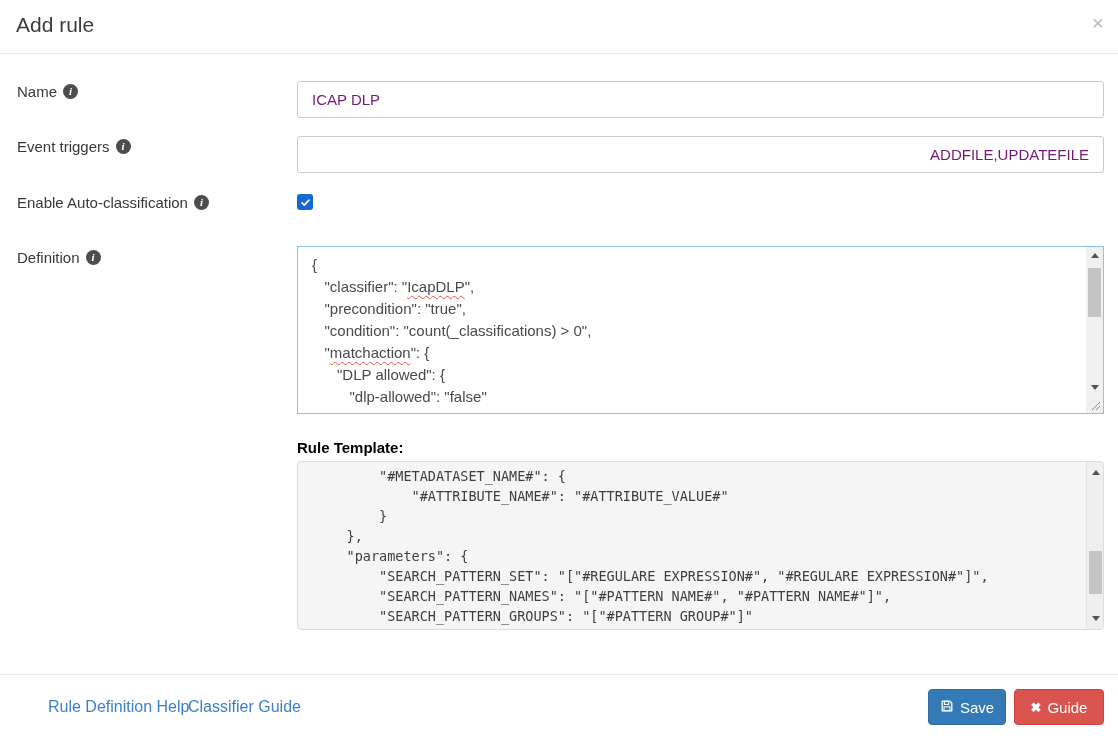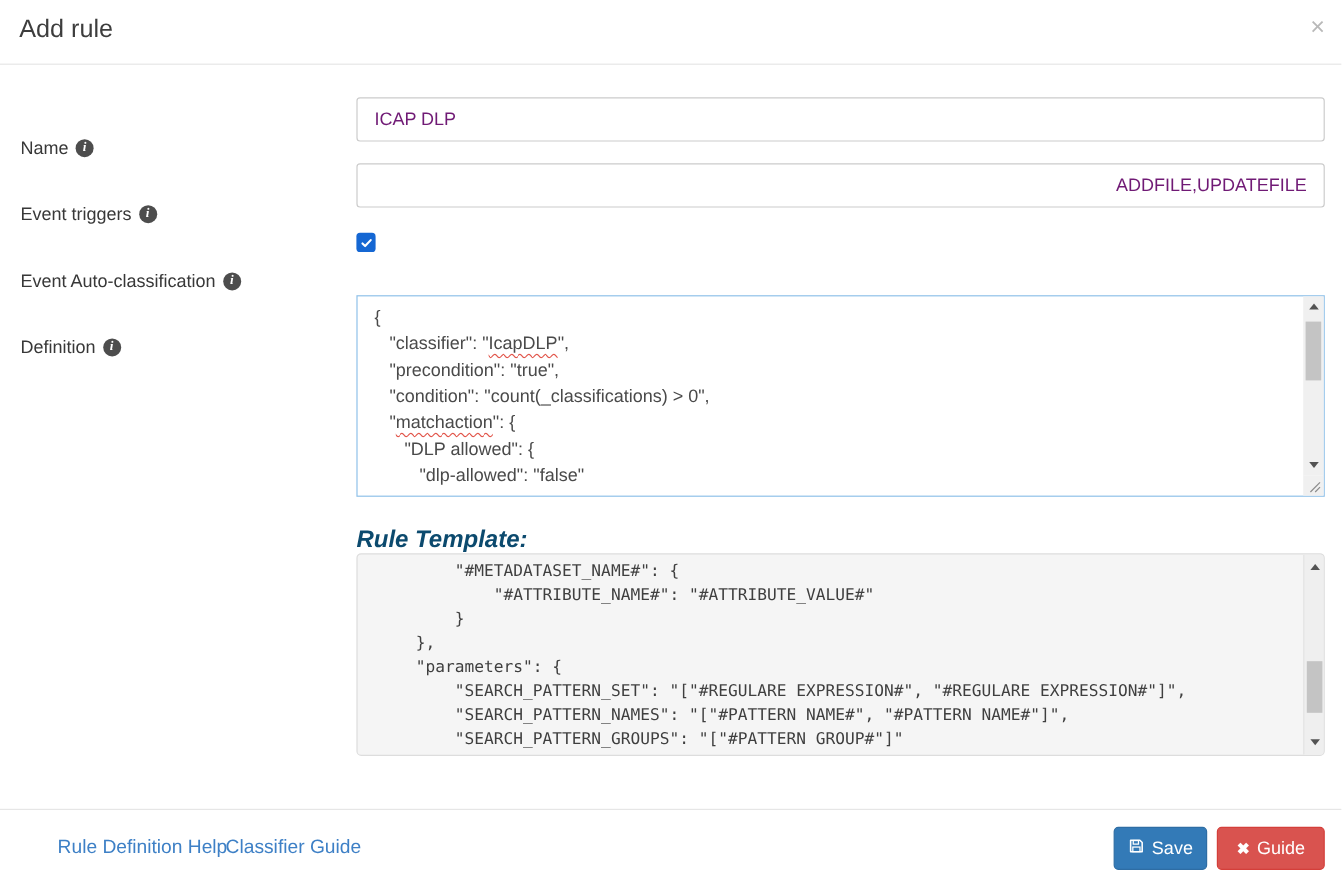--- a/index.html
+++ b/index.html
@@ -8,21 +8,21 @@
   .stage { position:relative; width:960px; height:740px; background:#fff; }
 
   
   .hdr-title { position:absolute; left:16px; top:13px; font-size:21px; color:#3d3d3d; font-weight:400; }
   .hdr-close { position:absolute; left:1086px; top:11px; width:24px; height:24px;
     color:#b9b9b9; font-size:21px; line-height:24px; text-align:center; cursor:pointer; }
   .hdr-divider { position:absolute; left:0; top:53px; width:1118px; height:0; border-top:1px solid #e6e6e6; }
   .ftr-divider { position:absolute; left:0; top:674px; width:1118px; height:0; border-top:1px solid #e6e6e6; }
 
   
-  .lbl { position:absolute; left:17px; font-size:15px; color:#383838; display:flex; align-items:center; gap:6px;margin-top:32px; }
+  .lbl { position:absolute; left:17px; font-size:15px; color:#383838; display:flex; align-items:center; gap:6px; }
   .info-icon { display:inline-block; width:15px; height:15px; border-radius:50%; background:#4d4d4d;
     color:#fff; font-family:"Liberation Serif",serif; font-weight:bold; font-style:italic;
     font-size:11px; line-height:15px; text-align:center; }
 
   
   .txt-input { position:absolute; left:297px; width:807px; height:37px; border:1px solid #ccc;
     border-radius:3px; padding:0 14px; font-size:15px; color:#701a75;
     font-family:"Liberation Sans",sans-serif; outline:none; background:#fff; }
 
   
@@ -42,21 +42,21 @@
   
   .sb { position:absolute; background:#f0f0f0; width:17px; }
   .sb-thumb { position:absolute; left:2px; width:13px; background:#c4c4c4; }
   .sb-arrow { position:absolute; left:4.5px; width:0; height:0; }
   .sb-up { border-left:4px solid transparent; border-right:4px solid transparent; border-bottom:5px solid #535353; }
   .sb-down { border-left:4px solid transparent; border-right:4px solid transparent; border-top:5px solid #535353; }
   .def-sb { right:0; top:0; height:149px; }
   .def-grip { position:absolute; right:0; bottom:0; width:17px; height:17px; background:#f0f0f0; }
 
   
-  .rt-label { position:absolute; left:297px; top:439px; font-size:20px; font-weight:bold; color:#0c4a6e;font-style:italic; }
+  .rt-label { position:absolute; left:297px; top:439px; font-size:15px; font-weight:bold; color:#000000; }
   .rt-box { position:absolute; left:297px; top:461px; width:807px; height:169px;
     background:#f5f5f5; border:1px solid #ddd; border-radius:4px; overflow:hidden; }
   .rt-code { position:absolute; left:0; top:0; right:18px; bottom:0; overflow:hidden;
     padding:4px 0 0 16px; font-family:"DejaVu Sans Mono","Liberation Mono",monospace;
     font-size:13.5px; line-height:20px; color:#3f3f3f; }
   .rt-code .line { white-space:pre; }
   .rt-sb { right:0; top:0; height:167px; background:#efefef; border-left:1px solid #e4e4e4; }
 
   
   .ftr-link { position:absolute; top:698px; font-size:16px; color:#3e80c6; text-decoration:none; cursor:pointer; }
@@ -82,21 +82,21 @@
   </div>
   <input class="txt-input" style="top: 81px;" type="text" value="ICAP DLP">
 
   <div class="lbl" style="top:138px;">
     <span>Event triggers</span>
     <span class="info-icon">i</span>
   </div>
   <input class="txt-input" style="top: 136px; text-align: right;" type="text" value="ADDFILE,UPDATEFILE">
 
   <div class="lbl" style="top:194px;">
-    <span>Event Auto-classification</span>
+    <span>Enable Auto-classification</span>
     <span class="info-icon">i</span>
   </div>
   <div class="checkbox">
     <span>
       <svg width="11" height="11" viewBox="0 0 16 16">
           <path d="M3 8.5l3.2 3.2L13 4.5" stroke="#fff" stroke-width="2.6" fill="none" stroke-linecap="round" stroke-linejoin="round"></path>
         </svg>
     </span>
   </div>
 

